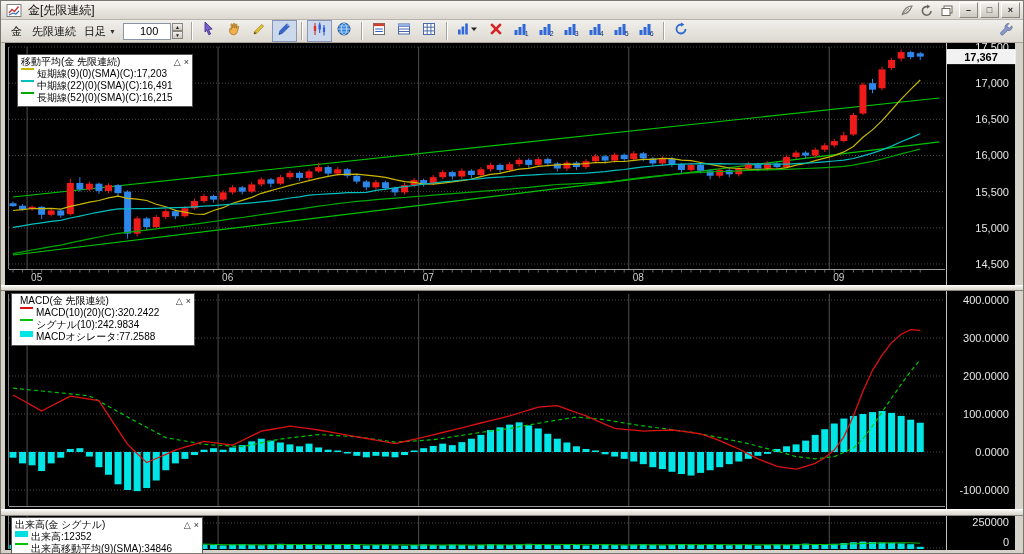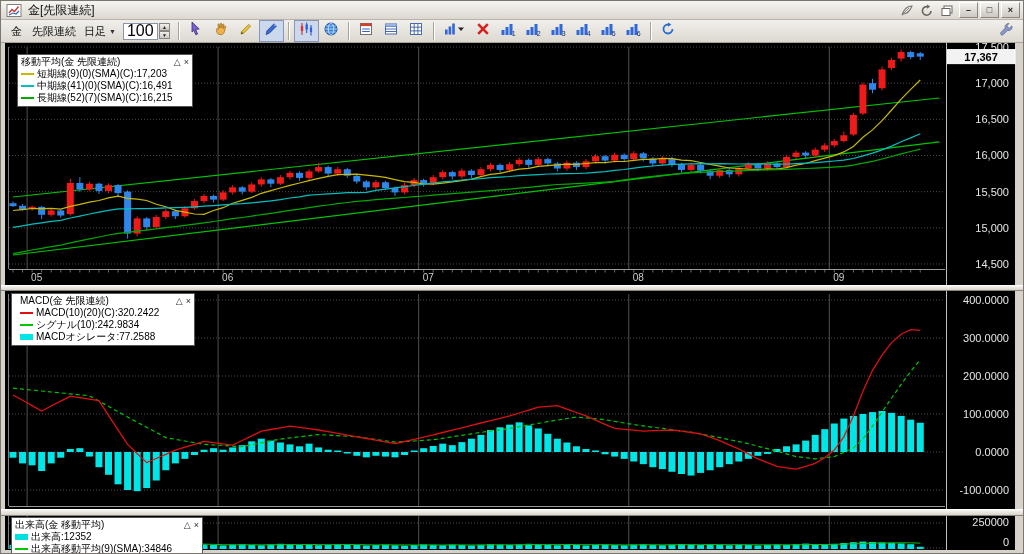--- a/index.html
+++ b/index.html
@@ -16,22 +16,22 @@
         border:1px solid #8a8680;border-top-color:#fff;border-left-color:#fff;
         display:flex;align-items:center;justify-content:center;font-size:9px;font-weight:bold;color:#222;line-height:1;}
   
   .toolbar{position:absolute;left:0;top:19px;width:100%;height:23px;z-index:5;
            background:linear-gradient(#f1efeb,#ddd9d1);border-bottom:1px solid #a8a49c;
            display:flex;align-items:center;box-sizing:border-box;padding:0 5px;}
   .tlabel{font-size:11px;color:#111;margin:0 5px;white-space:nowrap;}
   .tdrop{display:flex;align-items:center;font-size:11px;color:#111;margin:0 0;padding:1px 3px;}
   .tdrop .dd{font-size:7px;margin-left:3px;color:#333;}
   .spinwrap{display:flex;align-items:center;margin:0 4px;}
-  .spinval{width:30px;height:15px;background:#fff;border:1px solid #8a96a8;font-size:16px;color:#000;
-           display:flex;align-items:center;padding-left:3px;}
+  .spinval{width:30px;height:15px;background:#fff;border:1px solid #8a96a8;font-size:11px;color:#000;
+           display:flex;align-items:center;padding-left:16px;}
   .spinbtns{display:flex;flex-direction:column;margin-left:1px;}
   .spinbtns span{width:11px;height:8px;background:linear-gradient(#f2f0ec,#ccc8c0);border:1px solid #8a8680;
                  font-size:5px;line-height:6px;text-align:center;color:#222;box-sizing:border-box;}
   .tsep{width:1px;height:18px;background:#a8a49c;border-right:1px solid #fff;margin:0 4px;}
   .tbtn{width:23px;height:20px;display:flex;align-items:center;justify-content:center;border:1px solid transparent;}
   .tbtn.pressed{border:1px solid #8a96b8;background:#ccd8ec;}
   .tflex{flex:1;}
   
   #chart-svg{position:absolute;left:0;top:0;z-index:1;}
   
@@ -39,21 +39,21 @@
             background:linear-gradient(#f6f4f0,#d8d4cc);border-top:1px solid #fff;border-bottom:1px solid #8a867e;box-sizing:border-box;}
   
   .infoline{position:absolute;left:9px;top:43px;z-index:2;color:#fff;font-size:11px;white-space:nowrap;letter-spacing:0.5px;}
   
   .legend{position:absolute;z-index:4;background:#fff;border:1px solid #555;font-size:10px;color:#000;
           padding:1px 3px 2px 3px;box-sizing:border-box;line-height:12px;}
   .lg-title{display:flex;align-items:center;}
   .lg-title .t{white-space:nowrap;}
   .lg-btns{margin-left:auto;display:flex;align-items:center;}
   .lg-btns span{font-size:9px;margin-left:3px;color:#333;line-height:10px;}
-  .lg-row{display:flex;align-items:center;white-space:nowrap;}
+  .lg-row{display:flex;align-items:flex-start;white-space:nowrap;}
   .sw{display:inline-block;width:13px;height:2px;margin-right:3px;flex:0 0 auto;}
   .sw.thick{height:6px;}
 </style>
 </head>
 <body>
 
 <div class="window">
 
   <svg id="chart-svg" width="1024" height="554" viewBox="0 0 1024 554">
       <rect x="4" y="42" width="1010" height="507" fill="#000"></rect>
@@ -818,25 +818,25 @@
         <span>△</span>
         <span>×</span>
       </span>
     </div>
     <div class="lg-row">
         <span class="sw" style="background: rgb(201, 184, 0);"></span>
         <span>短期線(9)(0)(SMA)(C):17,203</span>
       </div>
     <div class="lg-row">
         <span class="sw" style="background: rgb(0, 191, 191);"></span>
-        <span>中期線(41)(0)(SMA)(C):16,491</span>
+        <span>中期線(22)(0)(SMA)(C):16,491</span>
       </div>
     <div class="lg-row">
         <span class="sw" style="background: rgb(0, 170, 0);"></span>
-        <span>長期線(52)(7)(SMA)(C):16,215</span>
+        <span>長期線(52)(0)(SMA)(C):16,215</span>
       </div>
   </div>
 
   <div class="legend" style="left:10px;top:292px;width:184px;padding-left:8px;">
     <div class="lg-title">
       <span class="t">MACD(金 先限連続)</span>
       <span class="lg-btns">
         <span>△</span>
         <span>×</span>
       </span>
@@ -850,21 +850,21 @@
         <span>シグナル(10):242.9834</span>
       </div>
     <div class="lg-row">
         <span class="sw thick" style="background: rgb(0, 230, 230);"></span>
         <span>MACDオシレータ:77.2588</span>
       </div>
   </div>
 
   <div class="legend" style="left:10px;top:516px;width:192px;">
     <div class="lg-title">
-      <span class="t">出来高(金 移動平均)</span>
+      <span class="t">出来高(金 シグナル)</span>
       <span class="lg-btns">
         <span>△</span>
         <span>×</span>
       </span>
     </div>
     <div class="lg-row">
         <span class="sw thick" style="background: rgb(0, 224, 224);"></span>
         <span>出来高:12352</span>
       </div>
     <div class="lg-row">

